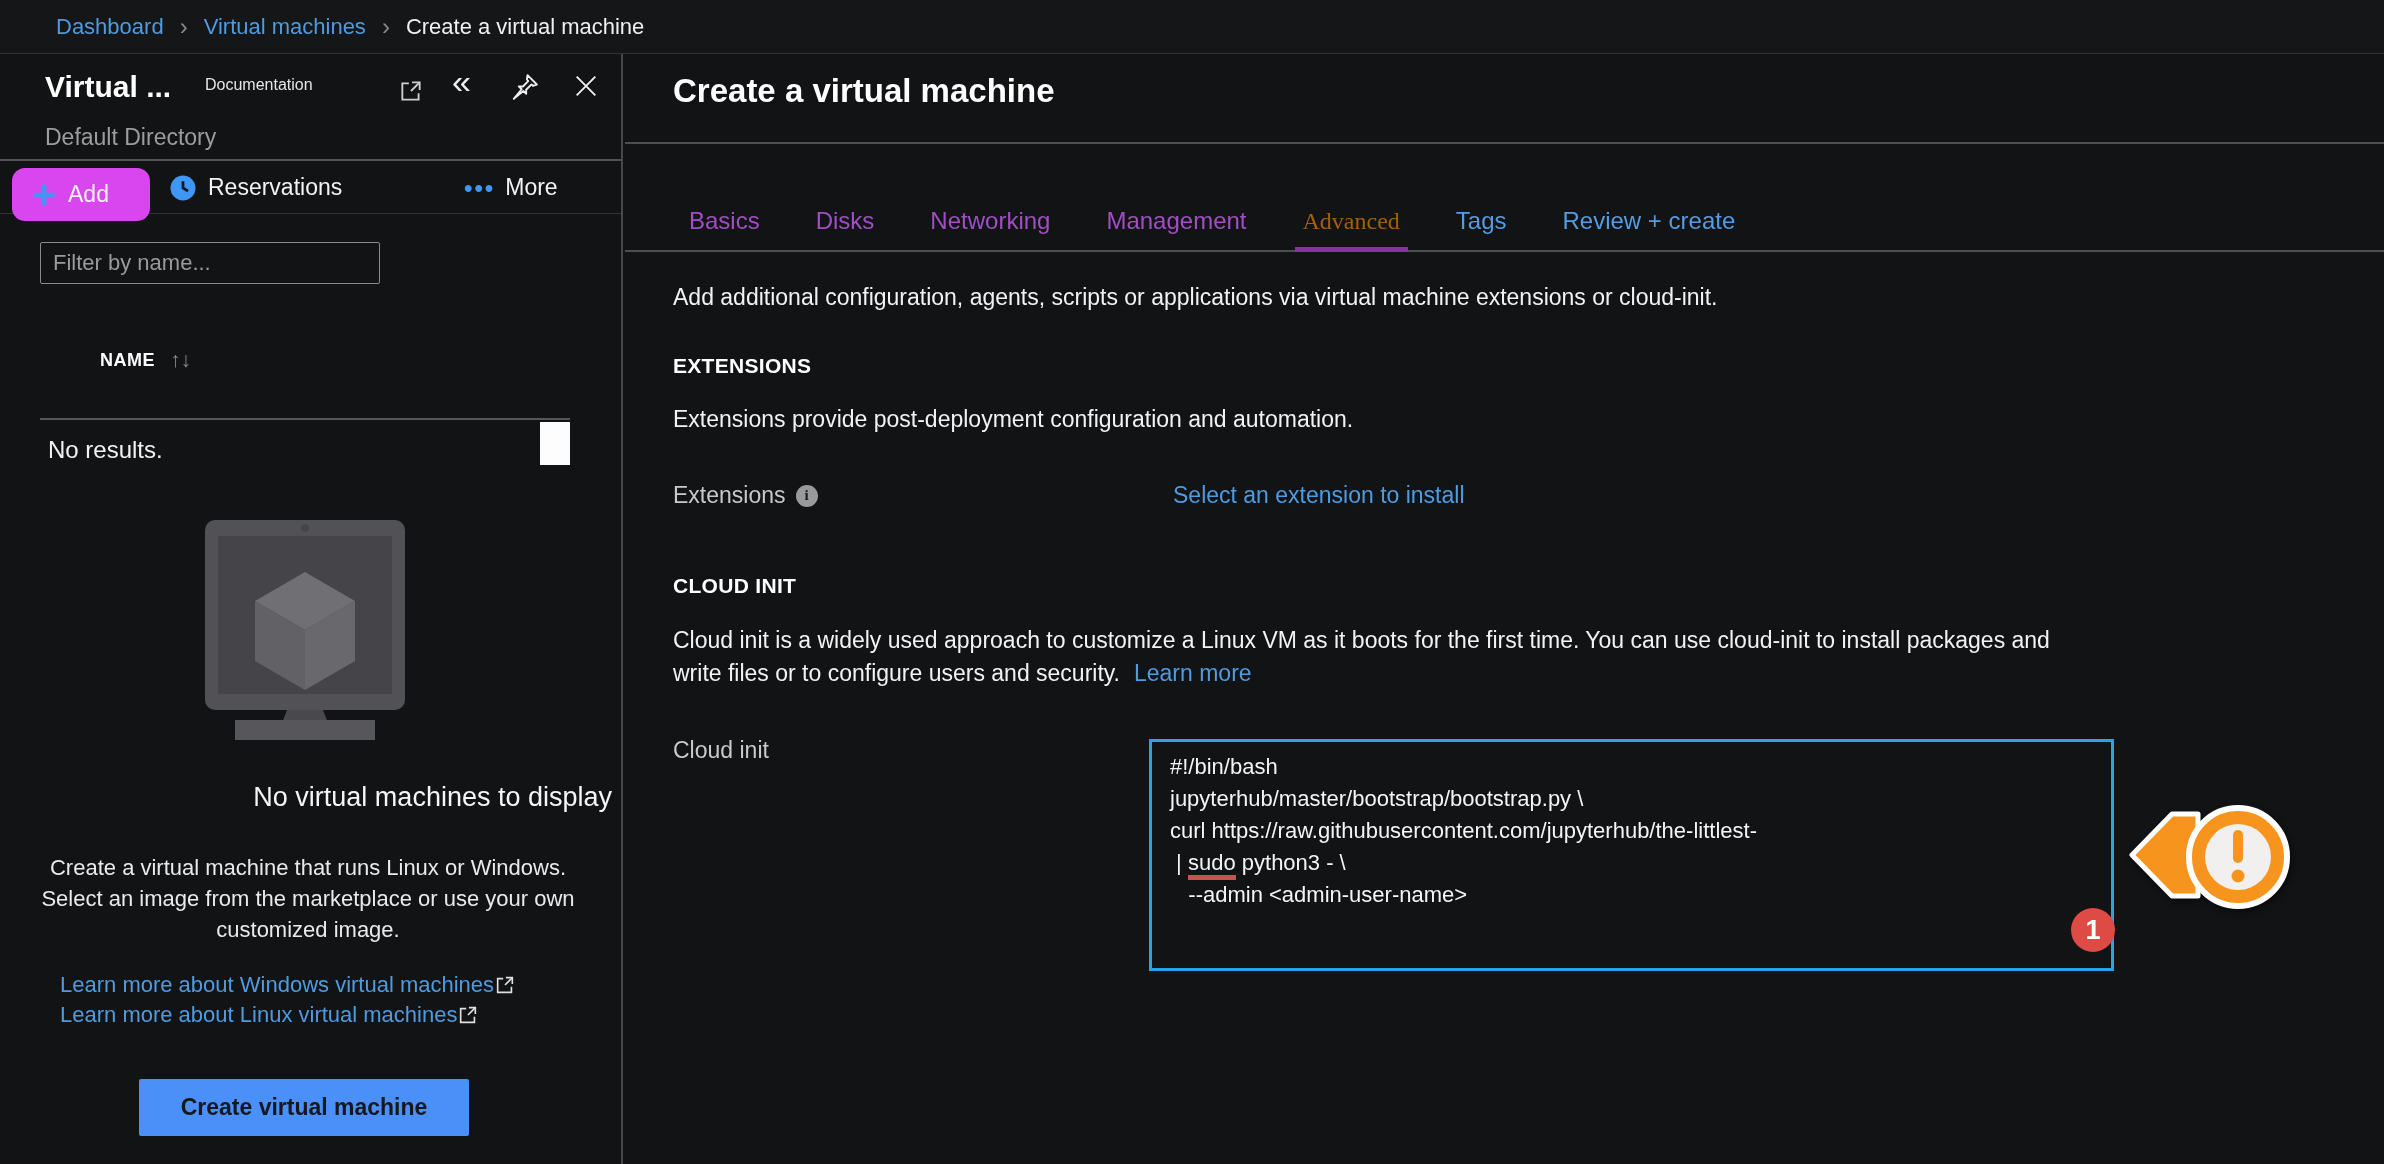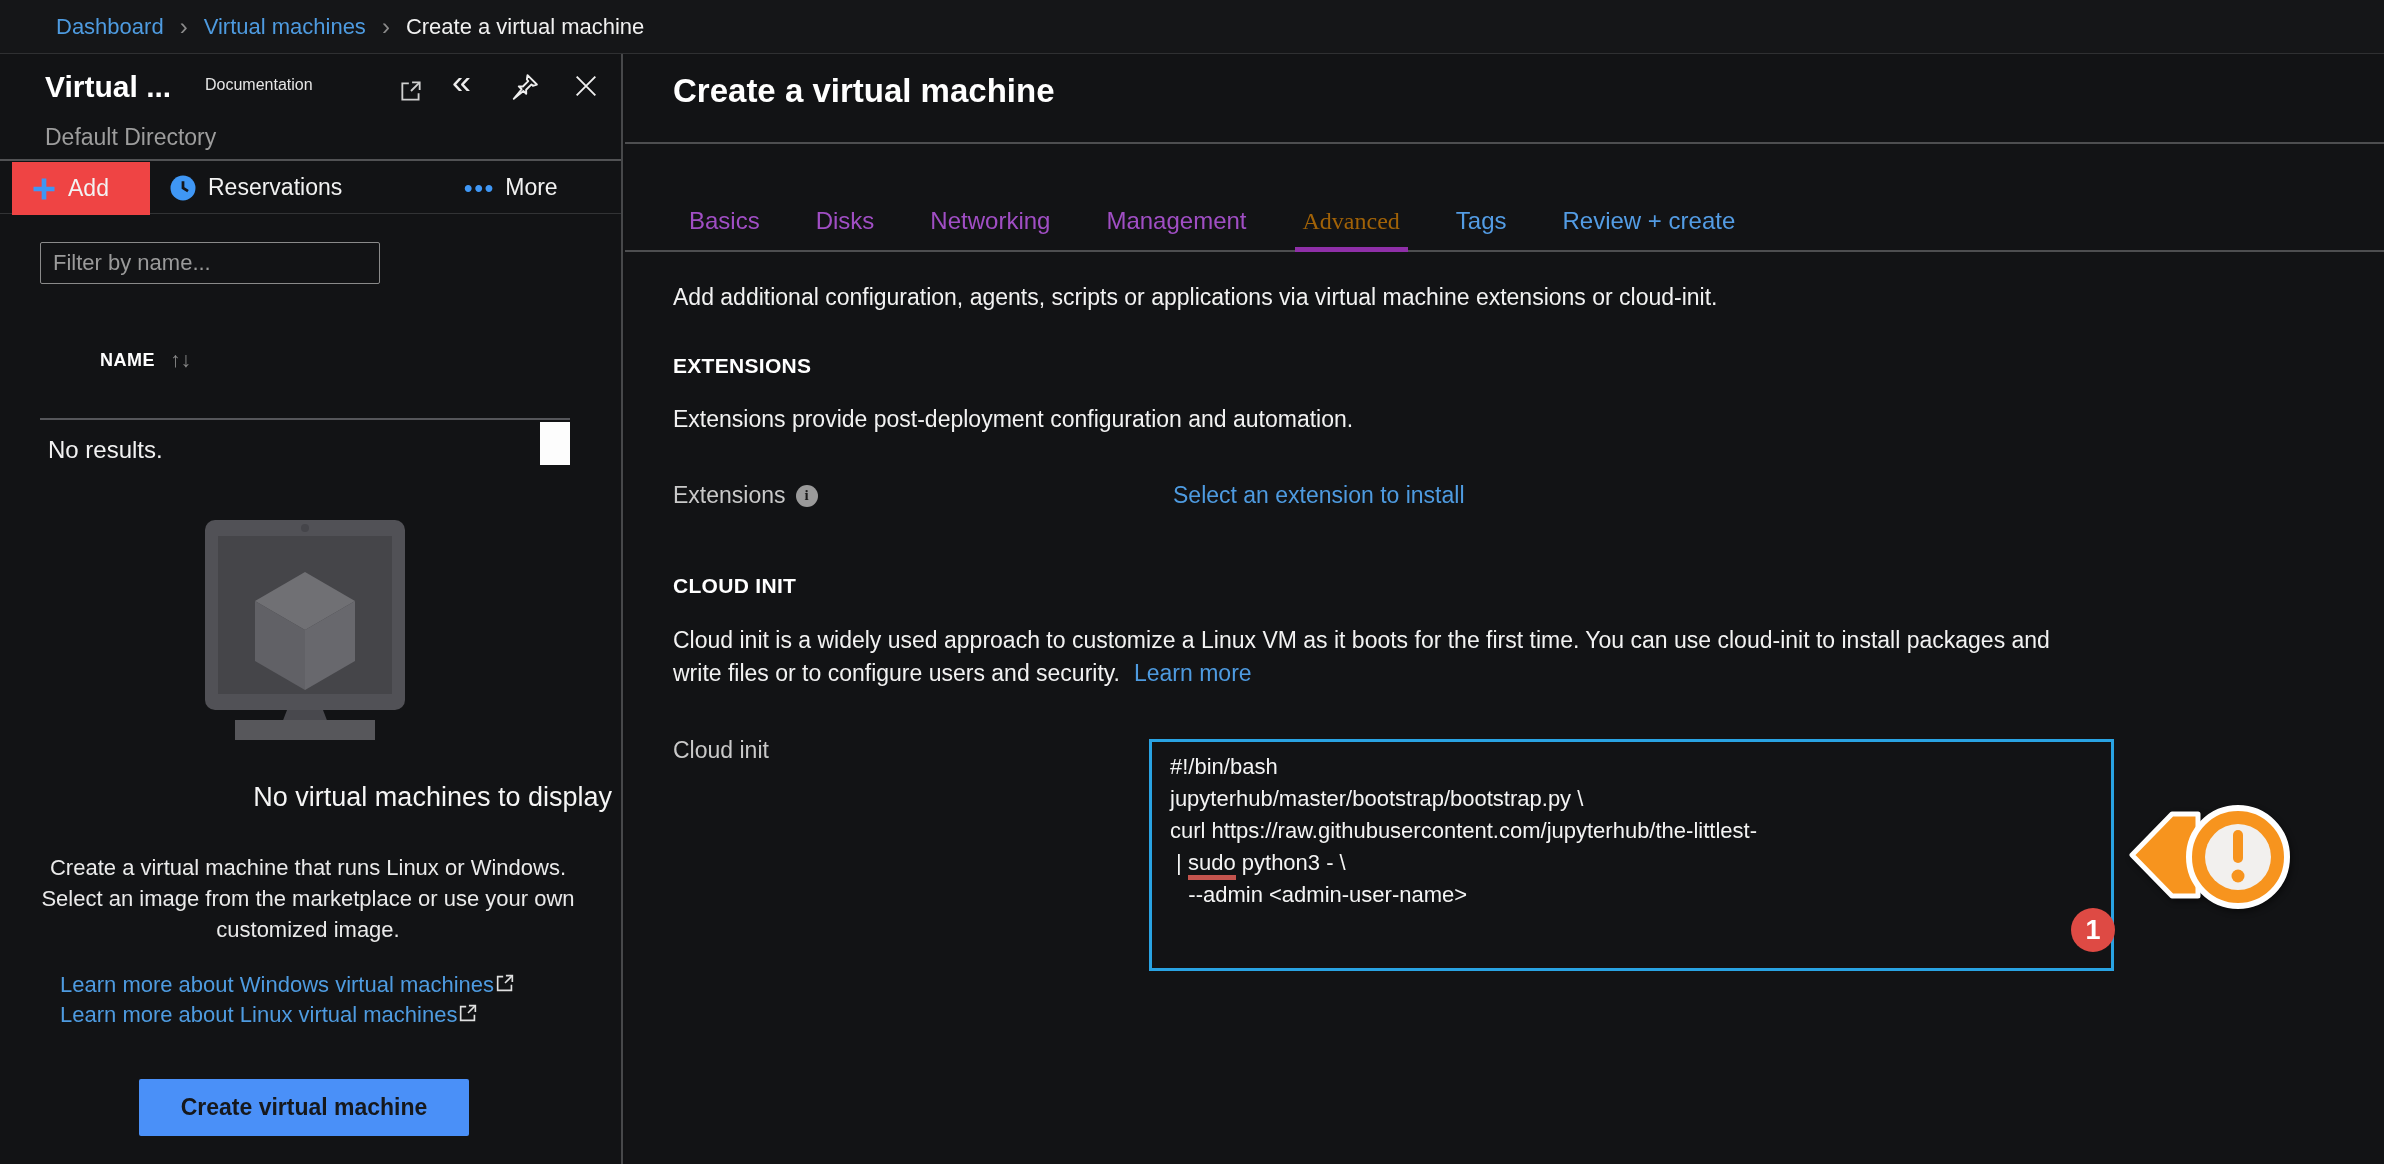--- a/index.html
+++ b/index.html
@@ -20,22 +20,22 @@
   .sb-title { position:absolute; left:45px; top:16px; font-size:30px; font-weight:bold; color:#fff; }
   .sb-doc { position:absolute; left:205px; top:22px; font-size:16px; color:#e5e5e5; cursor:pointer;text-align:right; }
   .sb-doc-icon { position:absolute; left:398px; top:24px; }
   .sb-collapse { position:absolute; left:452px; top:8px; font-size:34px; color:#eee; cursor:pointer; }
   .sb-pin { position:absolute; left:510px; top:18px; cursor:pointer; }
   .sb-close { position:absolute; left:572px; top:18px; cursor:pointer; }
   .sb-subtitle { position:absolute; left:45px; top:70px; font-size:23px; color:#9d9d9d; }
   .sb-header-sep { position:absolute; left:0; top:105px; width:100%; height:2px; background:#515254; }
 
   .sb-toolbar { position:absolute; left:0; top:107px; width:100%; height:53px; border-bottom:1px solid #323335; }
-  .tool-add { position:absolute; left:12px; top:1px; width:138px; height:53px; background:#ef4444;
-              display:flex; align-items:center; cursor:pointer; }
+  .tool-add { position:absolute; left:12px; top:7px; width:138px; height:53px; background:#d946ef;
+              display:flex; align-items:center; cursor:pointer;border-radius:13px; }
   .tool-add-label { font-size:23px; color:#f2f2f2; margin-left:10px; }
   .tool-res { position:absolute; left:168px; top:0; height:53px; display:flex; align-items:center; cursor:pointer; }
   .tool-res-label { font-size:23px; color:#f2f2f2; margin-left:10px; }
   .tool-more { position:absolute; left:464px; top:0; height:53px; display:flex; align-items:center; cursor:pointer; }
   .tool-more-dots { color:#3f97f5; font-size:24px; letter-spacing:2px; font-weight:bold; }
   .tool-more-label { font-size:23px; color:#f2f2f2; margin-left:10px; }
 
   .sb-filter { position:absolute; left:40px; top:188px; width:340px; height:42px; background:transparent;
                border:1px solid #8a8a8a; border-radius:2px; color:#cfcfcf; font-size:22px; 
                padding:0 12px; outline:none; font-family:inherit; }
@@ -46,21 +46,21 @@
   .sb-sort { position:absolute; left:170px; top:294px; font-size:21px; color:#8a8a8a; }
   .sb-grid-sep { position:absolute; left:40px; top:364px; width:530px; height:2px; background:#55565a; }
   .sb-noresults { position:absolute; left:48px; top:382px; font-size:24px; color:#f2f2f2; }
   .sb-thumb { position:absolute; left:540px; top:368px; width:30px; height:43px; background:#fdfdfd; cursor:pointer; }
 
   .sb-empty-icon { position:absolute; left:205px; top:462px; }
   .sb-empty-title { position:absolute; left:0; top:728px; width:612px; text-align:right; font-size:27px; color:#f5f5f5; }
   .sb-empty-desc { position:absolute; left:28px; top:798px; width:560px; text-align:center;
                    font-size:22px; line-height:31px; color:#eaeaea; }
   .sb-link-row { position:absolute; left:60px; font-size:22px; color:#4e9be0; cursor:pointer;
-                 display:flex; }
+                 display:flex; align-items:center; }
   .sb-link-1 { top:918px; }
   .sb-link-2 { top:948px; }
   .sb-cta { position:absolute; left:139px; top:1025px; width:330px; height:57px; background:#4a90f8;
             border:none; border-radius:2px; color:#16181c; font-size:23px; font-weight:bold;
             font-family:inherit; cursor:pointer; }
 
   
   .main { position:absolute; left:625px; top:54px; width:1759px; height:1110px; background:#121315; }
   .main-title { position:absolute; left:48px; top:18px; font-size:33px; font-weight:bold; color:#fff; }
   .main-title-sep { position:absolute; left:0; top:88px; width:100%; height:2px; background:#4d4e50; }

